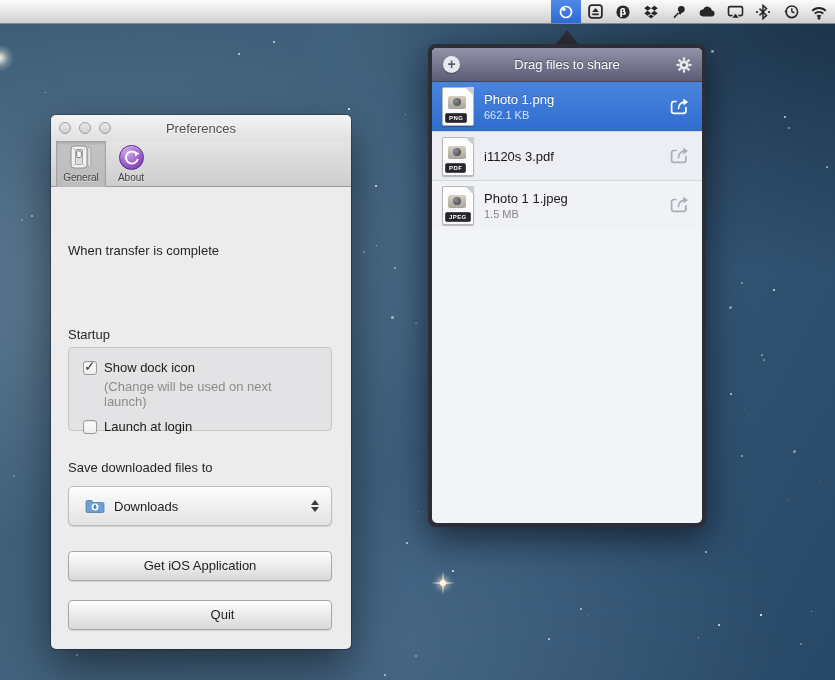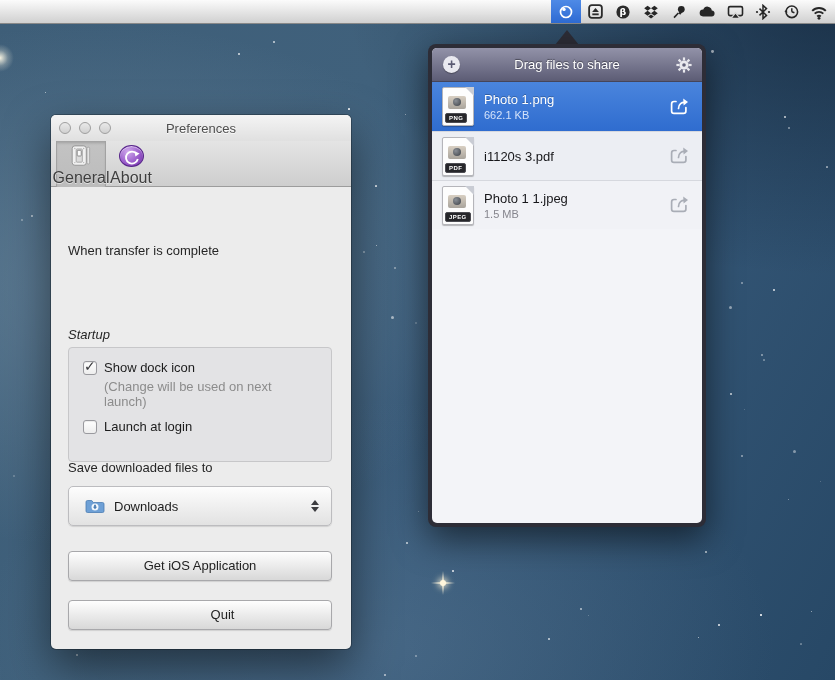--- a/index.html
+++ b/index.html
@@ -77,21 +77,21 @@
   .t1{left:8px;} .t2{left:28px;} .t3{left:48px;}
   .win-title{position:absolute;left:0;right:0;top:6px;text-align:center;font-size:13px;
     color:#4e4e4e;text-shadow:0 1px 0 rgba(255,255,255,.8);}
   .toolbar{position:absolute;left:0;top:26px;right:0;height:46px;
     background:linear-gradient(#e4e4e4,#cecece);border-bottom:1px solid #9c9c9c;
     display:flex;padding-left:5px;box-sizing:border-box;}
   .tool-item{width:50px;height:46px;display:flex;flex-direction:column;align-items:center;
     justify-content:flex-start;padding-top:4px;box-sizing:border-box;}
   .tool-item.selected{background:linear-gradient(#c3c3c3,#bcbcbc);
     box-shadow:inset 1px 0 0 #a2a2a2,inset -1px 0 0 #a2a2a2,inset 0 2px 3px rgba(0,0,0,.18);}
-  .tool-label{font-size:16px;color:#3e3e3e;margin-top:2px;text-shadow:0 1px 0 rgba(255,255,255,.55);}
+  .tool-label{font-size:10px;color:#3e3e3e;margin-top:2px;text-shadow:0 1px 0 rgba(255,255,255,.55);}
   .about-circle{width:25px;height:25px;border-radius:50%;position:relative;
     background:radial-gradient(circle at 35% 28%,#cfa9ec,#9a5ccb 55%,#6f2ea2);
     border:1px solid #57258a;box-sizing:border-box;box-shadow:inset 0 1px 1px rgba(255,255,255,.6);}
   .sec-label{position:absolute;left:17px;font-size:13px;color:#262626;}
   .group-box{position:absolute;left:17px;width:264px;background:#e3e3e5;
     border:1px solid #c7c7c9;border-radius:4px;box-sizing:border-box;padding:12px 14px;}
   .check-row{display:flex;align-items:center;}
   .checkbox{width:14px;height:14px;border:1px solid #99999e;border-radius:3px;
     background:linear-gradient(#fff,#ededed);box-sizing:border-box;position:relative;flex:0 0 14px;
     box-shadow:inset 0 1px 1px rgba(0,0,0,.08);}
@@ -408,22 +408,22 @@
             <path d="M16.8 8 a6 6 0 1 0 1 5" fill="none" stroke="#ffffff" stroke-width="1.8"></path>
             <polygon points="14.5,5.2 19.6,7.4 15.4,10.6" fill="#ffffff"></polygon>
           </svg>
       </div>
       <div class="tool-label">About</div>
     </div>
   </div>
 
   <div class="sec-label" style="top:97px;margin-top:31px;">When transfer is complete</div>
 
-  <div class="sec-label" style="top:212px;font-style:italic;">Startup</div>
-  <div class="group-box" style="top:232px;height:115px;">
+  <div class="sec-label" style="top:212px;">Startup</div>
+  <div class="group-box" style="top:232px;height:84px;">
     <div class="check-row">
       <div class="checkbox checked"></div>
       <div class="check-label">Show dock icon</div>
     </div>
     <div class="note">(Change will be used on next launch)</div>
     <div class="check-row">
       <div class="checkbox"></div>
       <div class="check-label">Launch at login</div>
     </div>
   </div>

